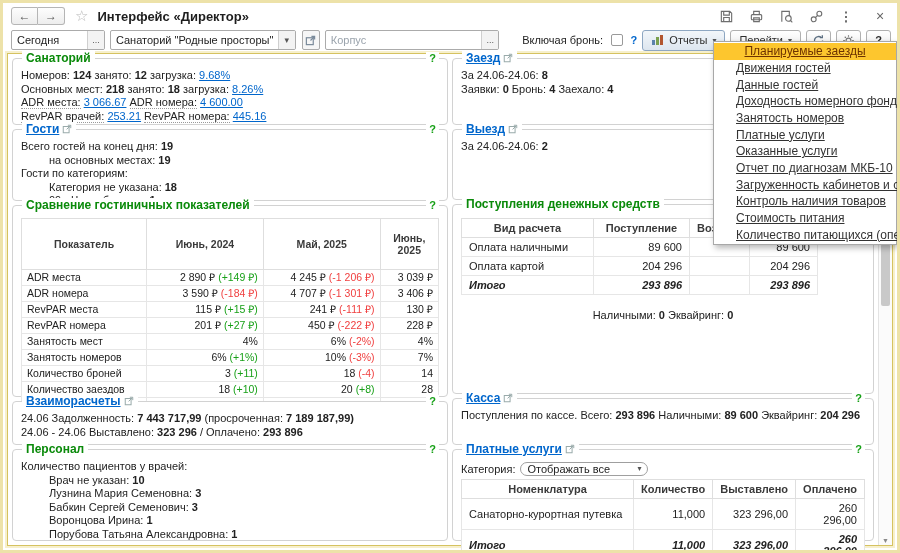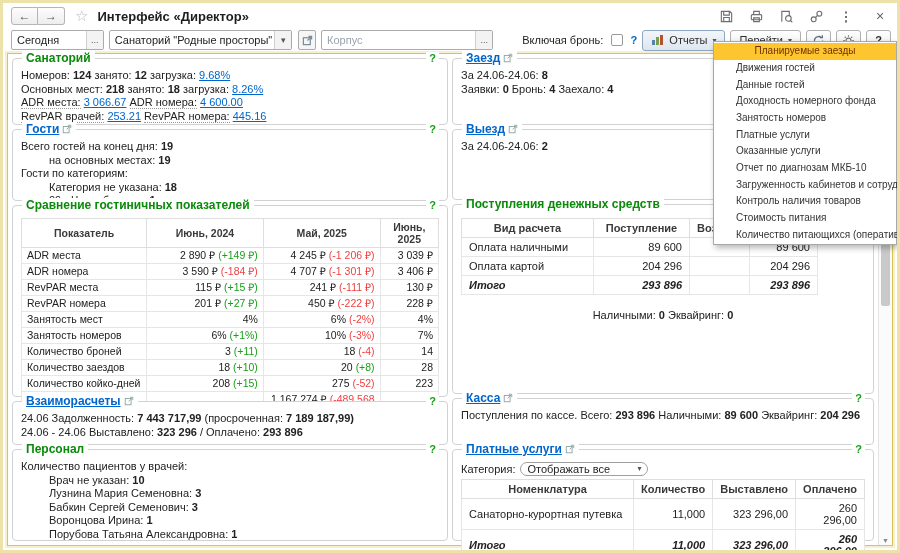--- a/index.html
+++ b/index.html
@@ -25,21 +25,21 @@
   .closex { font-size:14px; color:#666; margin-left:4px; }
   
   .tb2 { height:26px; display:flex; align-items:center; padding:0 6px 0 8px; gap:5px; }
   .field { display:flex; align-items:center; border:1px solid #ababab; background:#fff; height:20px; border-radius:2px; overflow:hidden; }
   .field .val { flex:1; padding:0 5px; white-space:nowrap; overflow:hidden; }
   .field .ph { color:#9aa3ac; }
   .fbtn { width:17px; align-self:stretch; border-left:1px solid #cfcfcf; background:#f3f3f3; font-size:9px; color:#555;
           display:flex; align-items:center; justify-content:center; cursor:pointer; }
   .openbtn { width:19px; height:20px; border:1px solid #ababab; border-radius:2px; background:#f6f6f6;
              display:flex; align-items:center; justify-content:center; cursor:pointer; margin-left:1px; }
-  .lbl { margin-left:12px; white-space:nowrap;padding-left:12px; }
+  .lbl { margin-left:6px; white-space:nowrap;padding-left:12px; }
   .checkbox { width:12px; height:12px; border:1px solid #9a9a9a; background:#fff; border-radius:2px; margin:0 3px; cursor:pointer; }
   .qlink { color:#0066cc; font-weight:bold; cursor:pointer; }
   .btnrow { margin-left:auto; display:flex; align-items:center; gap:5px; }
   .btn { height:21px; border:1px solid #b0b0b0; border-radius:3px; background:linear-gradient(#ffffff,#ebebeb);
          display:flex; align-items:center; gap:5px; padding:0 8px; font-size:11px; color:#2e2e2e; cursor:pointer; white-space:nowrap; }
   .btn.active { border-color:#8ea7c2; background:linear-gradient(#f2f6fa,#dde6ef); }
   .btn .caret { font-size:8px; color:#555; }
   .sqbtn { width:25px; padding:0; justify-content:center; }
   
   .main { position:absolute; left:4px; right:4px; top:50px; bottom:4px;
@@ -59,41 +59,41 @@
   .b { font-weight:bold; }
   .lnk { color:#0066cc; text-decoration:underline; cursor:pointer; }
   .hint { border-bottom:1px dotted #999; }
   
   table { border-collapse:collapse; background:#fff; }
   th { border:1px solid #dedede; font-weight:bold; color:#3a3a3a; text-align:center; }
   td { border:1px solid #e6e6e6; }
   td.num { text-align:right; }
   tr.total td { font-weight:bold;font-style:italic; }
   .ctable { width:100%; font-size:10.5px; margin-top:2px; }
-  .ctable th { padding:2px 4px; }
+  .ctable th { padding:13px 4px; }
   .ctable td { padding:1px 5px; line-height:13px; }
   .pos { color:#18a018; }
   .neg { color:#f04040; }
   .ptable { font-size:11px; margin-top:3px; }
   .ptable th, .ptable td { padding:3px 7px; }
   .stable { width:100%; font-size:11px; margin-top:3px; }
   .stable th, .stable td { padding:3px 7px; }
   .catrow { display:flex; align-items:center; gap:5px; margin:2px 0 2px 0; }
   .select { border:1px solid #9f9f9f; border-radius:8px; height:14px; width:128px; display:flex; align-items:center;
             padding:0 6px; cursor:pointer; background:#fff; }
   .select .sval { flex:1; }
   .select .scaret { font-size:8px; color:#555; }
   
   .vscroll { width:14px; flex:none; border-left:1px solid #e3e3e3; background:#fbfbfb; position:relative; }
   .vthumb { position:absolute; left:2px; right:2px; top:190px; height:62px; background:#c9c9c9; border-radius:2px; cursor:grab; }
   .vdown { position:absolute; bottom:1px; left:0; right:0; text-align:center; font-size:7px; color:#8a8a8a; cursor:pointer; }
   
   .menu { position:absolute; left:710px; top:38px; width:184px; background:#fff; border:1px solid #a8a8a8;
           box-shadow:2px 3px 6px rgba(0,0,0,.28); z-index:20; padding:1px 0; }
-  .menu-item { padding:2.2px 8px 2.2px 22px; font-size:10px; line-height:12.3px; color:#333; cursor:pointer; white-space:nowrap; }
+  .menu-item { padding:2.2px 8px 2.2px 22px; font-size:12px; line-height:12.3px; color:#333; cursor:pointer; white-space:nowrap;text-decoration:underline; }
   .menu-item.hl { background:#fdc62e; color:#6d3200; text-align:center; padding-left:8px; }
 </style>
 </head>
 <body>
 
 <div class="window">
 
   <div class="tb1">
     <div class="navgroup">
       <div class="navbtn">←</div>

